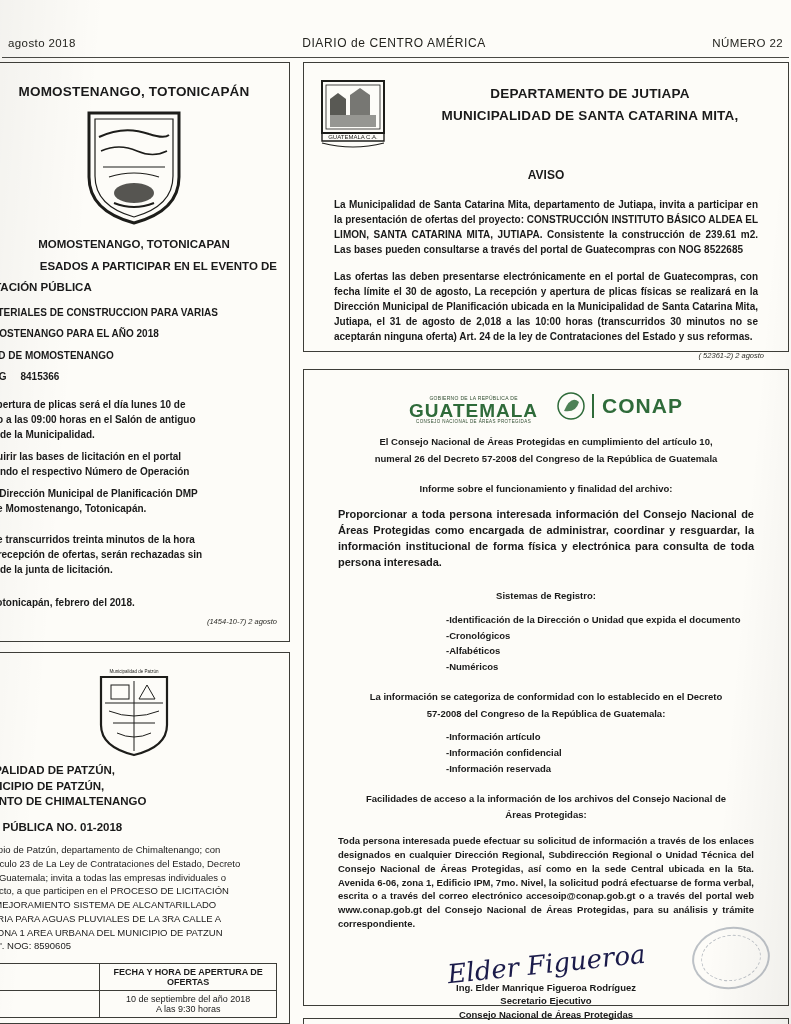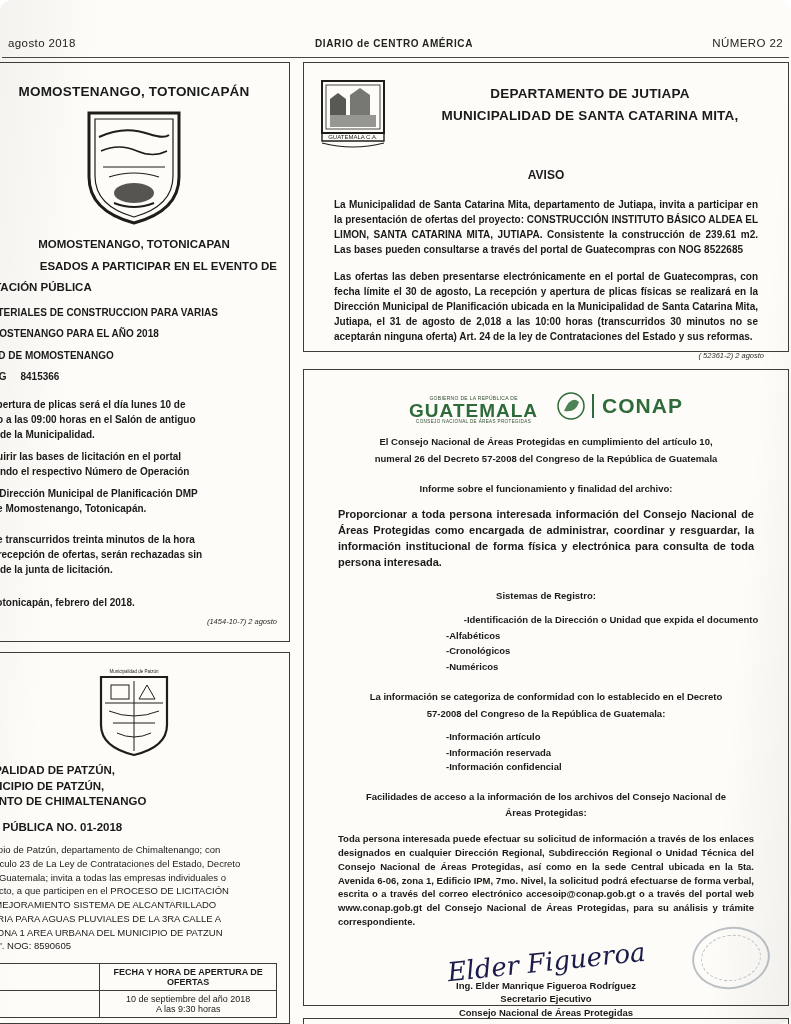--- a/index.html
+++ b/index.html
@@ -15,41 +15,39 @@
     color: #1a1a1a;
   }
   .page {
     position: relative;
     width: 791px;
     height: 1024px;
     background: #fdfcf8;
     background-image:
       linear-gradient(95deg, rgba(0,0,0,0.04) 0%, rgba(0,0,0,0) 12%),
       linear-gradient(275deg, rgba(0,0,0,0.05) 0%, rgba(0,0,0,0) 10%);
-    border-radius: 12px;
   }
   
   .masthead {
     position: absolute;
     left: 0; top: 30px;
     width: 791px;
     height: 26px;
     display: flex;
     align-items: center;
     justify-content: space-between;
     padding: 0 8px;
     box-sizing: border-box;
     font-size: 11.5px;
     letter-spacing: 0.4px;
     color: #24241f;
   }
   .masthead .center {
-    font-size: 10px;
+    font-size: 12px;
     letter-spacing: 0.6px;
-    font-weight: bold;
   }
   .rule {
     position: absolute;
     left: 2px;
     top: 57px;
     width: 787px;
     height: 1px;
     background: #4a4a45;
   }
   
@@ -362,33 +360,33 @@
       <p class="b t-center" style="font-size:9.5px;margin-top:-4px;">numeral 26 del Decreto 57-2008 del Congreso de la República de Guatemala</p>
 
       <p class="b t-center" style="font-size:9.5px;margin-top:16px;">Informe sobre el funcionamiento y finalidad del archivo:</p>
 
       <p class="b t-just" style="font-size:11px;margin-top:12px;padding:0 22px;">Proporcionar a toda persona interesada información del Consejo Nacional de Áreas Protegidas como encargada de administrar, coordinar y resguardar, la información institucional de forma física y electrónica para consulta de toda persona interesada.</p>
 
       <p class="b t-center" style="font-size:9.5px;margin-top:18px;">Sistemas de Registro:</p>
 
 
       <div style="margin-top:10px;padding-left:130px;">
-        <p class="b" style="font-size:9.5px;margin:0 0 2px 0;text-align:center;">-Identificación de la Dirección o Unidad que expida el documento</p>
+        <p class="b" style="font-size:9.5px;margin:0 0 2px 0;">-Identificación de la Dirección o Unidad que expida el documento</p>
+        <p class="b" style="font-size:9.5px;margin:0 0 2px 0;">-Cronológicos</p>
         <p class="b" style="font-size:9.5px;margin:0 0 2px 0;">-Alfabéticos</p>
-        <p class="b" style="font-size:9.5px;margin:0 0 2px 0;">-Cronológicos</p>
         <p class="b" style="font-size:9.5px;margin:0;">-Numéricos</p>
       </div>
 
       <p class="b t-center" style="font-size:9.5px;margin-top:16px;">La información se categoriza de conformidad con lo establecido en el Decreto</p>
       <p class="b t-center" style="font-size:9.5px;margin-top:-4px;">57-2008 del Congreso de la República de Guatemala:</p>
 
       <div style="margin-top:10px;padding-left:130px;">
         <p class="b" style="font-size:9.5px;margin:0 0 2px 0;">-Información artículo</p>
+        <p class="b" style="font-size:9.5px;margin:0 0 2px 0;">-Información confidencial</p>
         <p class="b" style="font-size:9.5px;margin:0;">-Información reservada</p>
-        <p class="b" style="font-size:9.5px;margin:0 0 2px 0;">-Información confidencial</p>
       </div>
 
       <p class="b t-center" style="font-size:9.5px;margin-top:16px;">Facilidades de acceso a la información de los archivos del Consejo Nacional de</p>
       <p class="b t-center" style="font-size:9.5px;margin-top:-4px;">Áreas Protegidas:</p>
 
       <p class="b t-just" style="font-size:9.5px;margin-top:12px;padding:0 22px;">Toda persona interesada puede efectuar su solicitud de información a través de los enlaces designados en cualquier Dirección Regional, Subdirección Regional o Unidad Técnica del Consejo Nacional de Áreas Protegidas, así como en la sede Central ubicada en la 5ta. Avenida 6-06, zona 1, Edificio IPM, 7mo. Nivel, la solicitud podrá efectuarse de forma verbal, escrita o a través del correo electrónico accesoip@conap.gob.gt o a través del portal web www.conap.gob.gt del Consejo Nacional de Áreas Protegidas, para su análisis y trámite correspondiente.</p>
 
       <div style="text-align:center;margin-top:16px;position:relative;">
         <div style="height:34px;line-height:34px;">
           <span class="sig-script">Elder Figueroa</span>

